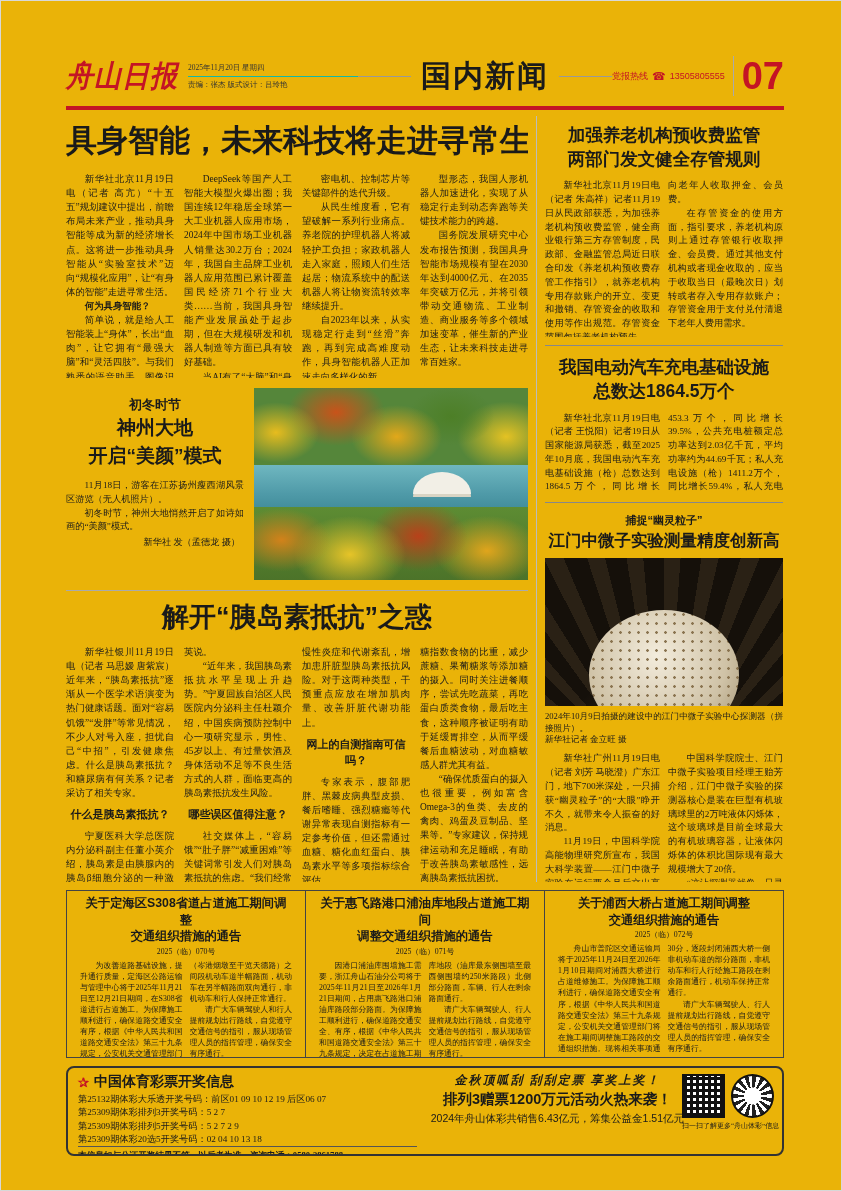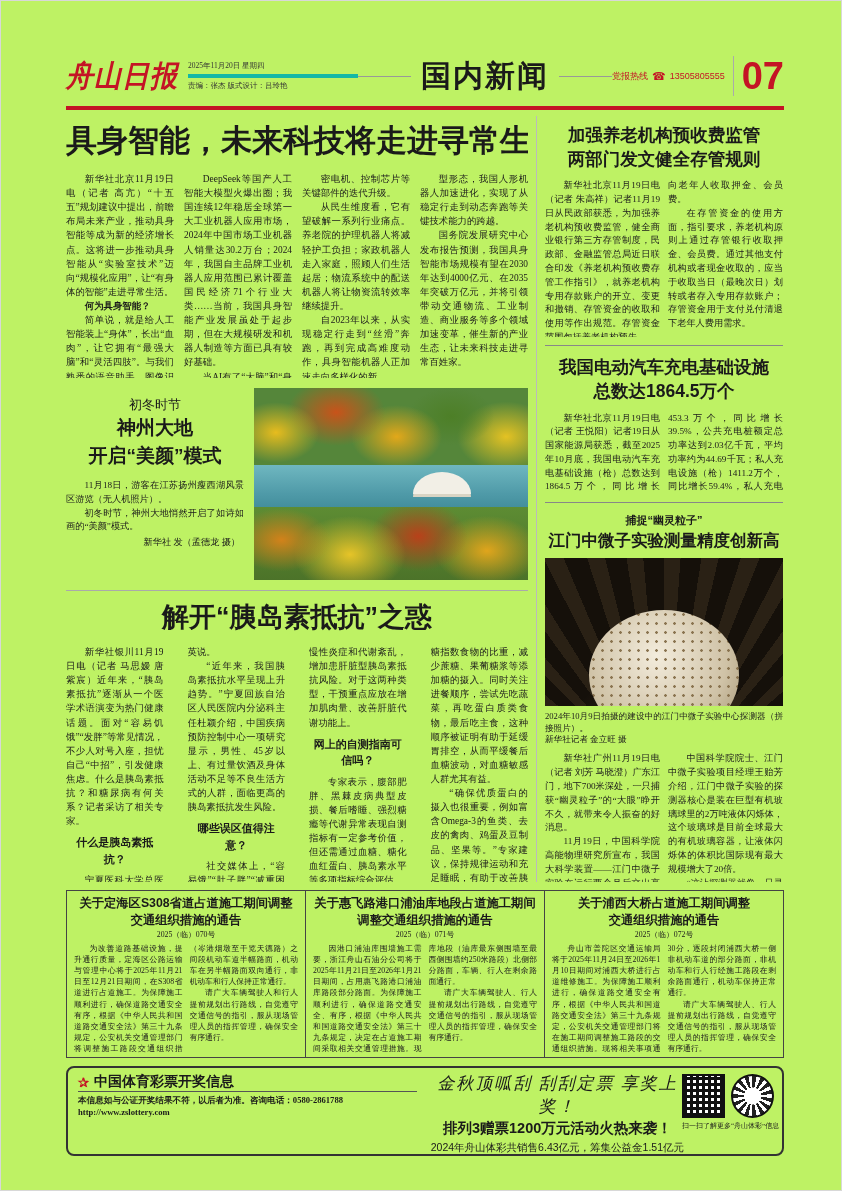--- a/index.html
+++ b/index.html
@@ -1,26 +1,26 @@
 <!DOCTYPE html>
 <html><head>
 <meta charset="utf-8">
 <style>
   html,body{margin:0;padding:0;background:#e9e9e9;}
-  .page{width:842px;height:1191px;background:#bef264;position:relative;margin:0 auto;
+  .page{width:842px;height:1191px;background:#eab308;position:relative;margin:0 auto;
         font-family:"Liberation Serif",serif;color:#1a1a1a;overflow:hidden;
         box-shadow:inset 0 0 0 1px #d8d8d8;}
   .inner{position:absolute;left:66px;top:50px;width:718px;}
 
   
   .masthead{display:flex;align-items:center;height:52px;}
   .paper-name{font-family:"Liberation Sans",sans-serif;font-weight:bold;font-style:italic;
               color:#c41425;font-size:27px;letter-spacing:1px;white-space:nowrap;transform:scaleY(1.1);}
   .datebox{margin-left:10px;font-size:7.5px;color:#333;width:170px;}
-  .datebox .d1{padding-bottom:3px;border-bottom:4px solid #14b8a6;}
+  .datebox .d1{padding-bottom:3px;border-bottom:1px solid #14b8a6;}
   .datebox .d2{padding-top:3px;}
   .mast-center{flex:1;display:flex;align-items:center;justify-content:center;gap:10px;}
   .mast-line{height:1px;background:#999;flex:1;}
   .section-title{font-family:"Liberation Sans",sans-serif;font-weight:bold;font-size:30px;
                  letter-spacing:2px;white-space:nowrap;}
   .hotline{display:flex;align-items:center;gap:4px;color:#c41425;font-size:9px;
            font-family:"Liberation Sans",sans-serif;white-space:nowrap;}
   .phone-icon{font-size:11px;}
   .mast-vline{width:1px;height:40px;background:#aaa;margin:0 8px;}
   .page-number{font-family:"Liberation Sans",sans-serif;font-weight:bold;color:#c41425;font-size:38px;}
@@ -34,21 +34,21 @@
 
   h1.headline1{font-family:"Liberation Sans",sans-serif;font-weight:bold;font-size:31px;
                text-align:center;margin:4px 0 10px 0;letter-spacing:0px;white-space:nowrap;}
   .cols4{display:flex;gap:10px;height:206px;overflow:hidden;}
   .cols4 .col{flex:1;font-size:9.4px;line-height:1.5;overflow:hidden;}
   .bodytext p{margin:0;text-indent:2em;text-align:justify;}
   .bodytext p.q{font-weight:bold;}
 
   .photorow{display:flex;margin-top:10px;height:192px;}
   .photo-capblock{width:178px;padding-right:10px;}
-  .cap-kicker{text-align:center;font-family:"Liberation Sans",sans-serif;font-weight:normal;font-size:13px;margin-top:8px;}
+  .cap-kicker{text-align:center;font-family:"Liberation Sans",sans-serif;font-weight:bold;font-size:13px;margin-top:8px;}
   .cap-title{text-align:center;font-family:"Liberation Sans",sans-serif;font-weight:bold;font-size:19px;line-height:1.45;}
   .cap-body{font-size:9.2px;line-height:1.5;margin-top:10px;}
   .cap-body p{margin:0;text-indent:2em;text-align:justify;}
   .cap-credit{font-size:9.2px;text-align:right;margin-top:2px;padding-right:4px;}
 
   .autumn-photo{flex:1;position:relative;overflow:hidden;background:#4f9156;}
   .autumn-top,.autumn-bottom{position:absolute;left:0;right:0;height:42%;}
   .autumn-top{top:0;background:
      radial-gradient(60px 42px at 8% 55%,#e7bc1e,transparent 72%),
      radial-gradient(70px 48px at 30% 30%,#c8531a,transparent 70%),
@@ -63,21 +63,21 @@
      radial-gradient(80px 55px at 35% 65%,#e6c428,transparent 70%),
      radial-gradient(70px 50px at 60% 40%,#b8411a,transparent 70%),
      radial-gradient(75px 50px at 85% 60%,#e0a51c,transparent 70%),
      linear-gradient(#5d8c33,#4c7329);}
   .bridge{position:absolute;left:58%;top:44%;width:58px;height:22px;background:#f2efe6;
      border-radius:50% 50% 0 0/100% 100% 0 0;box-shadow:0 3px 0 #d9d4c4;}
 
   .insulin-sec{border-top:1px solid #aaa;margin-top:10px;padding-top:4px;}
   h2.headline2{font-family:"Liberation Sans",sans-serif;font-weight:bold;font-size:27px;
                text-align:center;margin:4px 0 10px 0;white-space:nowrap;}
-  .cols4b{display:flex;gap:24px;height:262px;overflow:hidden;}
+  .cols4b{display:flex;gap:10px;height:262px;overflow:hidden;}
   .cols4b .col{flex:1;font-size:9.4px;line-height:1.5;overflow:hidden;}
   p.sub{font-family:"Liberation Sans",sans-serif;font-weight:bold;text-align:center !important;
         text-indent:0 !important;font-size:11px;margin:6px 0 !important;}
 
   
   .rart{padding:2px 0 6px 0;}
   .rhead{font-family:"Liberation Sans",sans-serif;font-weight:bold;font-size:17.5px;
          text-align:center;line-height:1.35;margin:6px 0 8px 0;white-space:nowrap;}
   .rcols{display:flex;gap:8px;overflow:hidden;}
   .rcols .col{flex:1;font-size:9.2px;line-height:1.5;overflow:hidden;}
@@ -96,40 +96,40 @@
         radial-gradient(circle at 45% 35%,#f3ecdc,#cfc2a6 60%,#9d8d6c);
      background-size:9px 9px,100% 100%;}
   .juno-glow{position:absolute;left:50%;bottom:68px;width:34px;height:14px;margin-left:-17px;
      border-radius:50%;background:radial-gradient(#3fae9d,#1c5c55);}
   .juno-caption{font-size:8.6px;line-height:1.45;text-align:justify;margin-top:4px;}
   .juno-credit{font-size:8.6px;text-align:left;padding-right:6px;}
   .juno-body{margin-top:6px;height:212px;}
 
   
   .notices{display:flex;margin-top:8px;height:168px;}
-  .notice{flex:1;border:1px solid #444;padding:4px 7px;overflow:hidden;}
+  .notice{flex:1;border:1px solid #444;padding:4px 13px;overflow:hidden;}
   .notice + .notice{border-left:none;}
   .notice-title{font-family:"Liberation Sans",sans-serif;font-weight:bold;font-size:12.3px;
                 text-align:center;line-height:1.35;}
   .notice-num{font-size:7.8px;text-align:center;margin:1px 0 3px 0;}
   .notice-cols{display:flex;gap:7px;height:112px;overflow:hidden;}
   .notice-cols .col{flex:1;font-size:7.8px;line-height:1.42;overflow:hidden;}
   .notice-sign{font-size:8.6px;text-align:right;line-height:1.5;padding-right:4px;margin-top:2px;}
 
   
   .lottery{margin-top:8px;border:2px solid #333;border-radius:8px;height:86px;display:flex;
            position:relative;overflow:hidden;}
   .lot-left{width:398px;padding:5px 10px 0 10px;display:flex;flex-direction:column;}
   .lot-title{display:flex;align-items:center;gap:5px;font-family:"Liberation Sans",sans-serif;
              font-weight:bold;font-size:14px;}
   .star-icon{color:#c41425;font-size:13px;}
   .lot-lines{flex:1;font-size:9.2px;line-height:1.45;margin-top:2px;}
   .lot-disclaimer{border-top:1.5px solid #555;font-size:8.6px;font-weight:bold;padding:3px 0 4px 0;}
   .lot-right{flex:1;position:relative;padding:4px 98px 4px 4px;text-align:center;}
-  .promo1{font-weight:normal;font-style:italic;font-size:17px;letter-spacing:2px;}
+  .promo1{font-weight:bold;font-style:italic;font-size:12px;letter-spacing:2px;}
   .promo2{font-family:"Liberation Sans",sans-serif;font-weight:bold;font-size:14.5px;margin-top:1px;white-space:nowrap;}
   .promo3{font-family:"Liberation Sans",sans-serif;font-size:10.5px;margin-top:3px;white-space:nowrap;}
   .qr-zone{position:absolute;right:8px;top:6px;width:92px;text-align:center;}
   .qr-row{display:flex;gap:6px;justify-content:center;}
   .qr{width:40px;height:40px;background:
       repeating-linear-gradient(0deg,#111 0 3px,transparent 3px 6px),
       repeating-linear-gradient(90deg,#111 0 3px,#fff 3px 6px);
       border:2px solid #111;}
   .qr.round{border-radius:50%;background:
       radial-gradient(circle at 50% 50%,#fff 0 30%,transparent 31%),
@@ -369,20 +369,26 @@
         </div>
       </div>
     </div>
 
     <div class="lottery">
       <div class="lot-left">
         <div class="lot-title">
           <span class="star-icon">✰</span>
           <span>中国体育彩票开奖信息</span>
         </div>
+        <div class="lot-lines">
+          <div>第25132期体彩大乐透开奖号码：前区01  09  10  12  19  后区06  07</div>
+          <div>第25309期体彩排列3开奖号码：5  2  7</div>
+          <div>第25309期体彩排列5开奖号码：5  2  7  2  9</div>
+          <div>第25309期体彩20选5开奖号码：02  04  10  13  18</div>
+        </div>
         <div class="lot-disclaimer">本信息如与公证开奖结果不符，以后者为准。咨询电话：0580-2861788  http://www.zslottery.com</div>
       </div>
       <div class="lot-right">
         <div class="promo1">金秋顶呱刮 刮刮定票 享奖上奖！</div>
         <div class="promo2">排列3赠票1200万元活动火热来袭！</div>
         <div class="promo3">2024年舟山体彩共销售6.43亿元，筹集公益金1.51亿元</div>
 
         <div class="qr-zone">
           <div class="qr-row">
             <div class="qr"></div>

